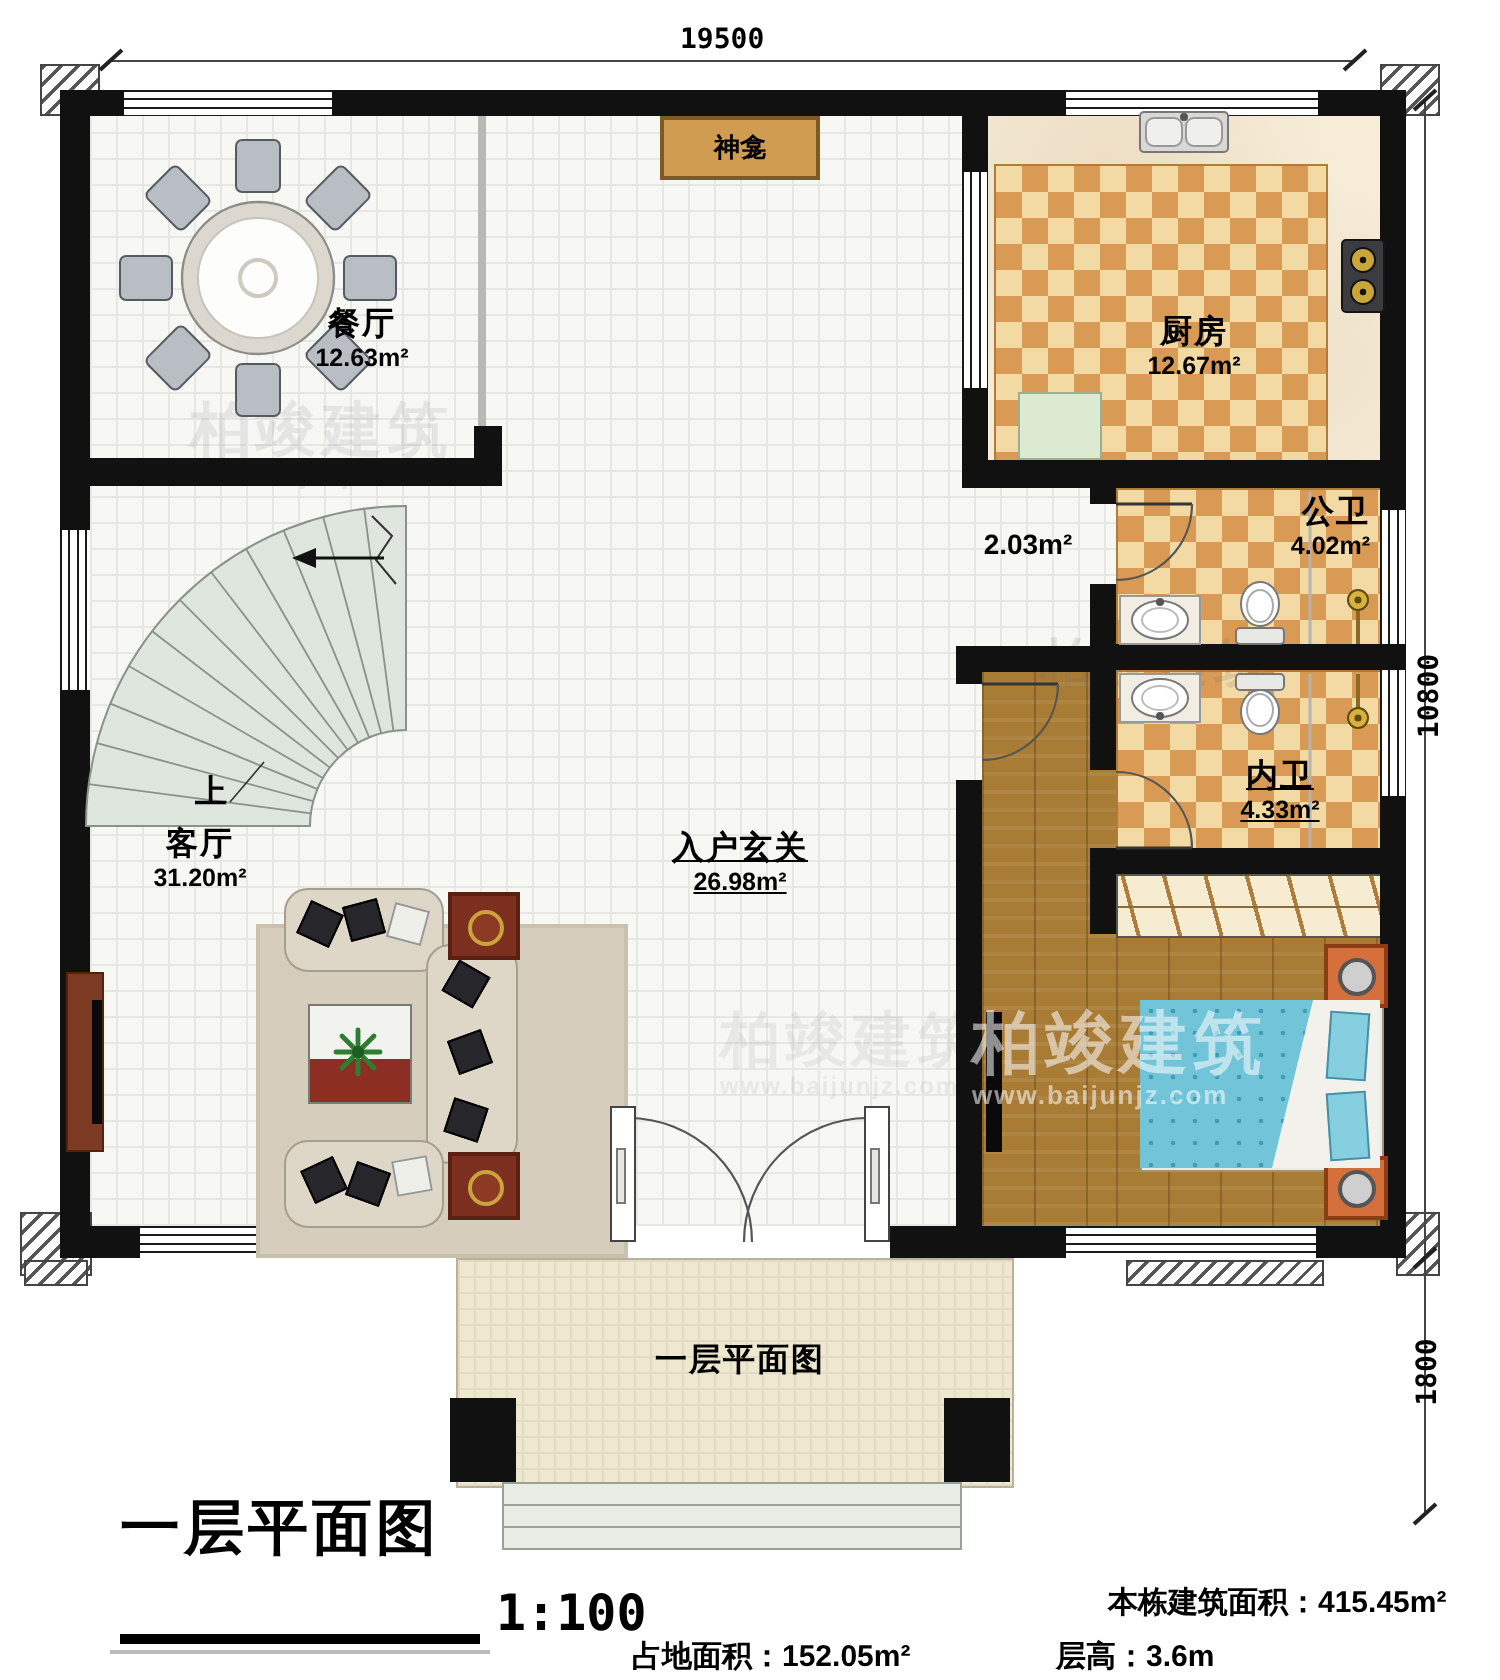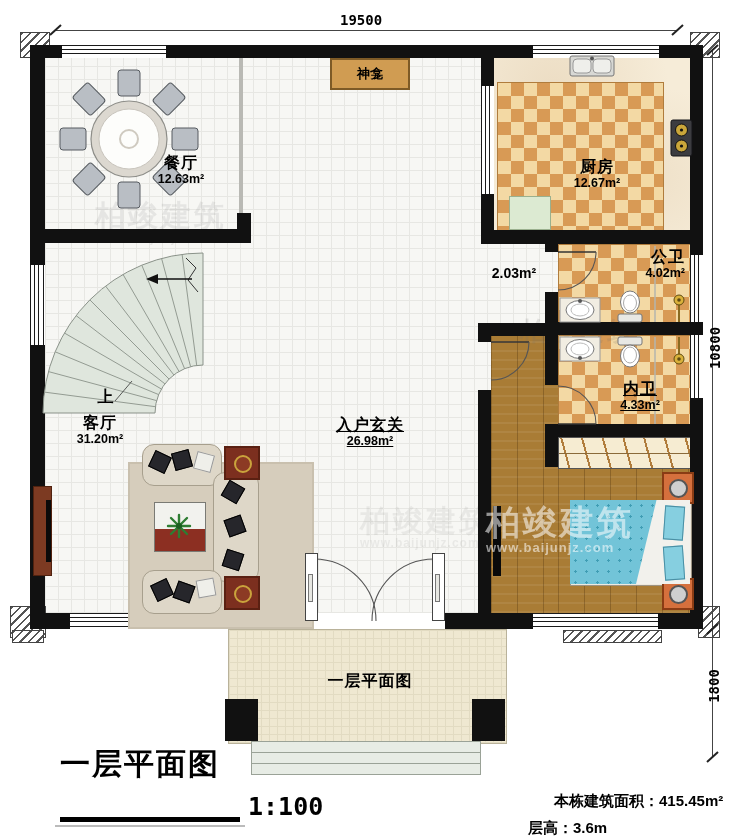--- a/index.html
+++ b/index.html
@@ -356,16 +356,17 @@
     <span class="rname">上</span>
   </div>
   <div class="roomlabel" style="left:310px;top:672px;width:120px;">
     <span class="rname">一层平面图</span>
   </div>
 
   <div class="tb" id="titleMain">一层平面图</div>
   <div class="abs" style="left:60px;top:817px;width:180px;height:5px;background:#000;z-index:30;"></div>
   <div class="abs" style="left:55px;top:825px;width:190px;height:2px;background:#bbb;z-index:30;"></div>
   <div class="tb" id="titleScale">1:100</div>
+  <div class="tb stat" style="left:316px;top:819px;">占地面积：152.05m²</div>
   <div class="tb stat" style="left:528px;top:792px;margin-left:26px;">本栋建筑面积：415.45m²</div>
   <div class="tb stat" style="left:528px;top:819px;">层高：3.6m</div>
 
 </div>
 
 </body></html>

